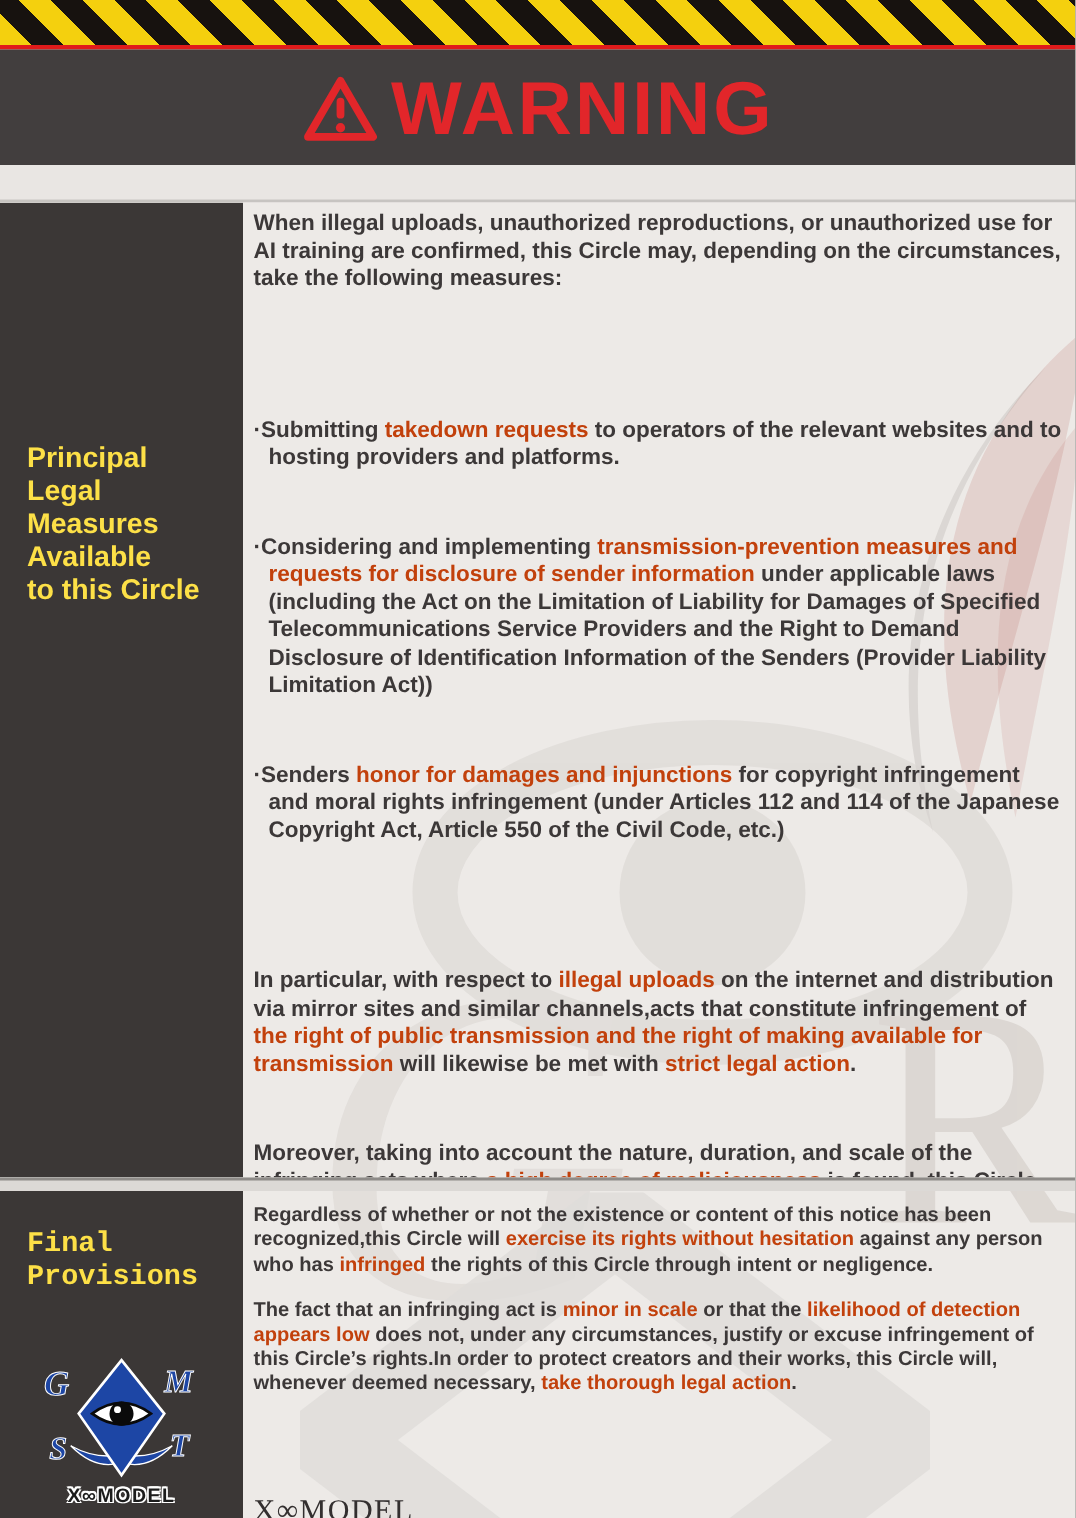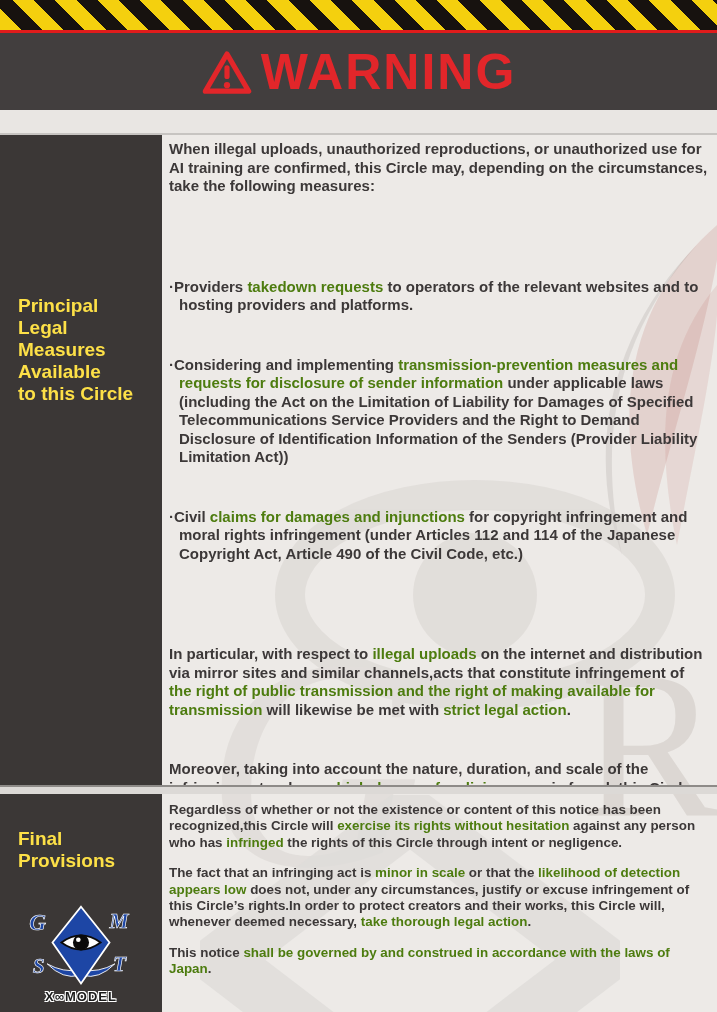--- a/index.html
+++ b/index.html
@@ -39,31 +39,31 @@
 
   .side-cell {
     width:162px; flex:0 0 162px; background:#3b3736;
     display:flex; flex-direction:column;
   }
   .side-label {
     color:#fde047; font-weight:700; font-size:19px; line-height:1.16;
     padding-left:18px; white-space:pre-line;
   }
   .row-principal .side-label { padding-top:160px; }
-  .row-final .side-label { padding-top:34px; }
+  .row-final .side-label { padding-top:24px;font-family:Liberation Mono, monospace; }
 
   .content-cell {
     flex:1 1 auto; background:transparent; color:#3c3838;
     display:flex; flex-direction:column;gap:41px;
   }
   .row-principal .content-cell { padding:5px 8px 0 7px; font-size:15px; line-height:18.5px; font-weight:600; }
   .row-final .content-cell { padding:8px 8px 0 7px; font-size:13.4px; line-height:16.4px; font-weight:700; }
   .para { }
   .bullet { padding-left:10px; text-indent:-10px; }
-  .hl { color:#4d7c0f; }
+  .hl { color:#c2410c; }
   .row-principal .spacer { height:19px; }
   .row-final .spacer { height:14px; }
 
   .brand {
     margin-top:13px; font-family:"Liberation Serif","DejaVu Serif",serif;
     font-weight:400; font-size:20px; letter-spacing:1px; color:#332f2f;
   }
 
   
   .logo-wrap { margin:auto auto 8px auto; width:116px; text-align:center; }
@@ -117,23 +117,23 @@
       <div class="side-cell">
         <div class="side-label">Principal
 Legal
 Measures
 Available
 to this Circle</div>
       </div>
       <div class="content-cell">
           <div class="para"><span>When illegal uploads, unauthorized reproductions, or unauthorized use for AI training are confirmed, this Circle may, depending on the circumstances, take the following measures:</span></div>
           <div class="spacer"></div>
-          <div class="para bullet"><span>·</span><span>Providers </span><span class="hl">takedown requests</span><span> to operators of the relevant websites and to hosting providers and platforms.</span></div>
+          <div class="para bullet"><span>·</span><span>Submitting </span><span class="hl">takedown requests</span><span> to operators of the relevant websites and to hosting providers and platforms.</span></div>
           <div class="para bullet"><span>·</span><span>Considering and implementing </span><span class="hl">transmission-prevention measures and requests for disclosure of sender information</span><span> under applicable laws (including the Act on the Limitation of Liability for Damages of Specified Telecommunications Service Providers and the Right to Demand Disclosure of Identification Information of the Senders (Provider Liability Limitation Act))</span></div>
-          <div class="para bullet"><span>·</span><span>Civil </span><span class="hl">claims for damages and injunctions</span><span> for copyright infringement and moral rights infringement (under Articles 112 and 114 of the Japanese Copyright Act, Article 490 of the Civil Code, etc.)</span></div>
+          <div class="para bullet"><span>·</span><span>Senders </span><span class="hl">honor for damages and injunctions</span><span> for copyright infringement and moral rights infringement (under Articles 112 and 114 of the Japanese Copyright Act, Article 550 of the Civil Code, etc.)</span></div>
           <div class="spacer"></div>
           <div class="para"><span>In particular, with respect to </span><span class="hl">illegal uploads</span><span> on the internet and distribution via mirror sites and similar channels,acts that constitute infringement of </span><span class="hl">the right of public transmission and the right of making available for transmission</span><span> will likewise be met with </span><span class="hl">strict legal action</span><span>.</span></div>
           <div class="para"><span>Moreover, taking into account the nature, duration, and scale of the infringing acts,where </span><span class="hl">a high degree of maliciousness</span><span> is found, this Circle may also seek compensation for </span><span class="hl">mental suffering</span><span> caused to the author and the Circle,and may bring </span><span class="hl">claims for damages, including compensation for non-pecuniary loss (“consolation money”)</span><span> based on Articles 709 and 710 of the Japanese Civil Code.</span></div>
         </div>
     </div>
 
     <div class="section-divider"></div>
 
     <div class="mrow row-final">
       <div class="side-cell">
@@ -158,21 +158,20 @@
           </svg>
           <div class="logo-caption">X∞MODEL</div>
         </div>
       </div>
       <div class="content-cell">
         <div>
             <div class="para"><span>Regardless of whether or not the existence or content of this notice has been recognized,this Circle will </span><span class="hl">exercise its rights without hesitation</span><span> against any person who has </span><span class="hl">infringed</span><span> the rights of this Circle through intent or negligence.</span></div>
             <div class="spacer"></div>
             <div class="para"><span>The fact that an infringing act is </span><span class="hl">minor in scale</span><span> or that the </span><span class="hl">likelihood of detection appears low</span><span> does not, under any circumstances, justify or excuse infringement of this Circle’s rights.In order to protect creators and their works, this Circle will, whenever deemed necessary, </span><span class="hl">take thorough legal action</span><span>.</span></div>
             <div class="spacer"></div>
-            <div class="para"><span>This notice </span><span class="hl">shall be governed by and construed in accordance with the laws of Japan</span><span>.</span></div>
           </div>
         <div class="brand">X∞MODEL</div>
       </div>
     </div>
 
   </div>
 
 </div>
 
 </body></html>

